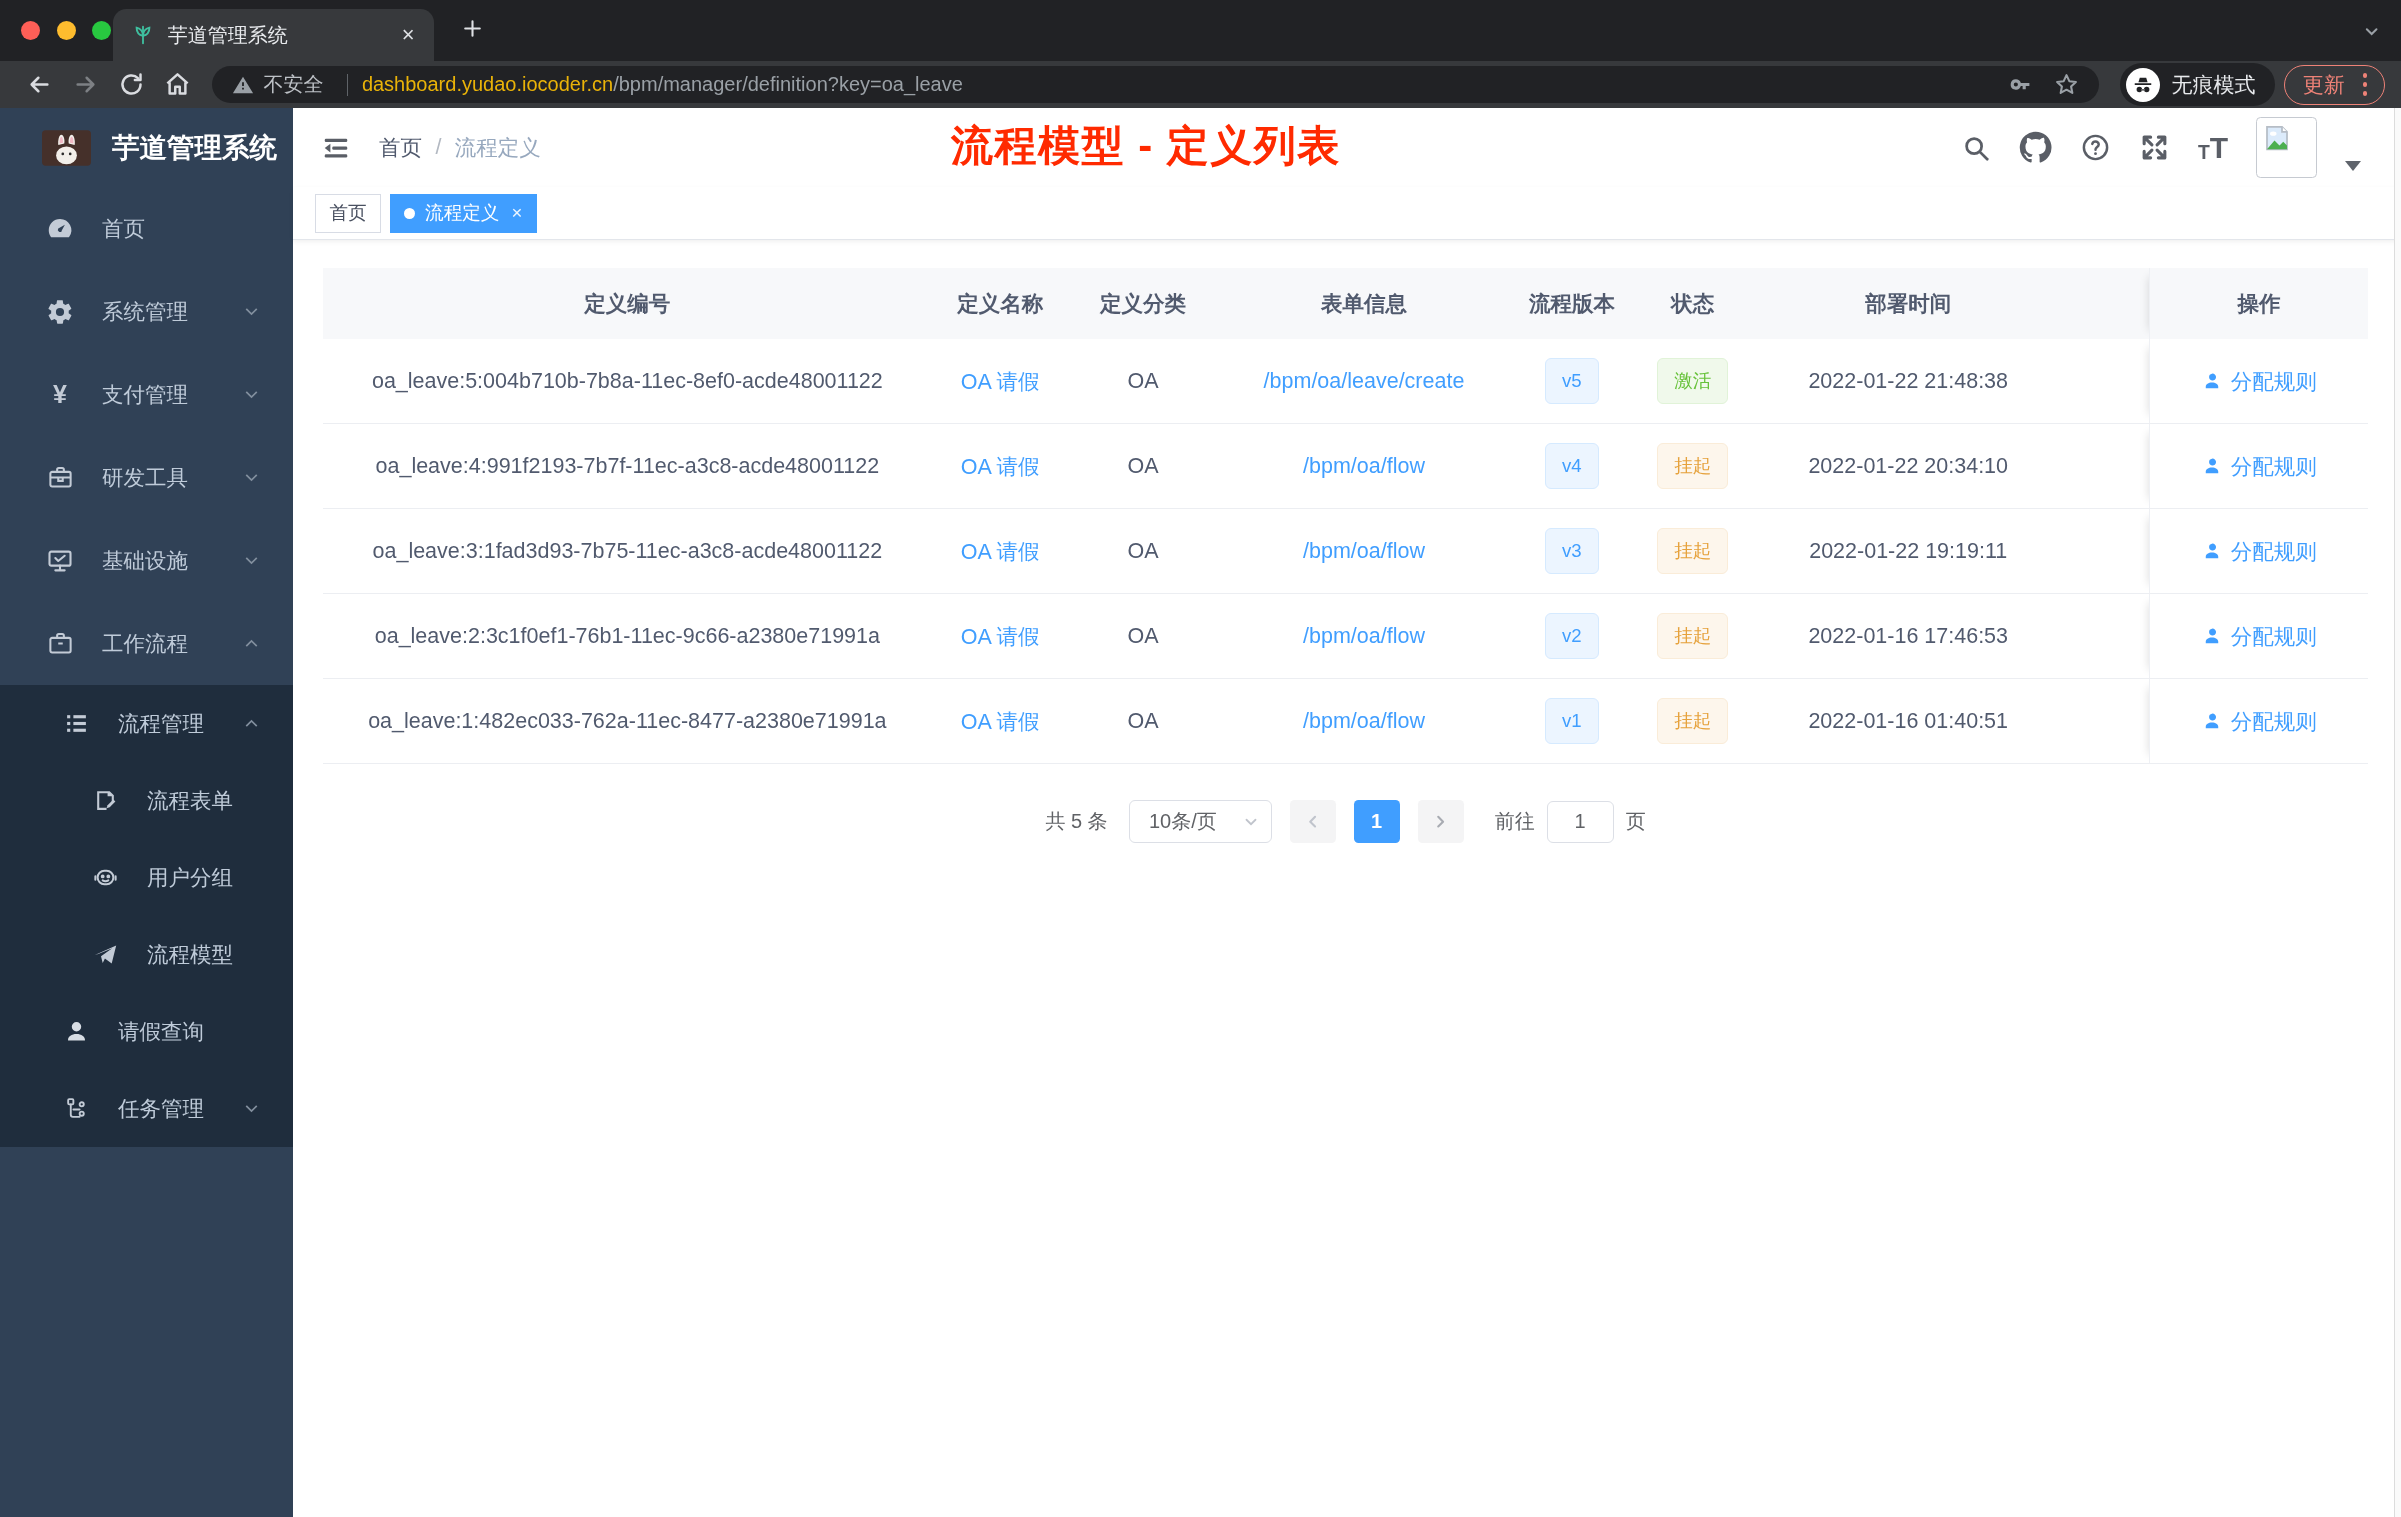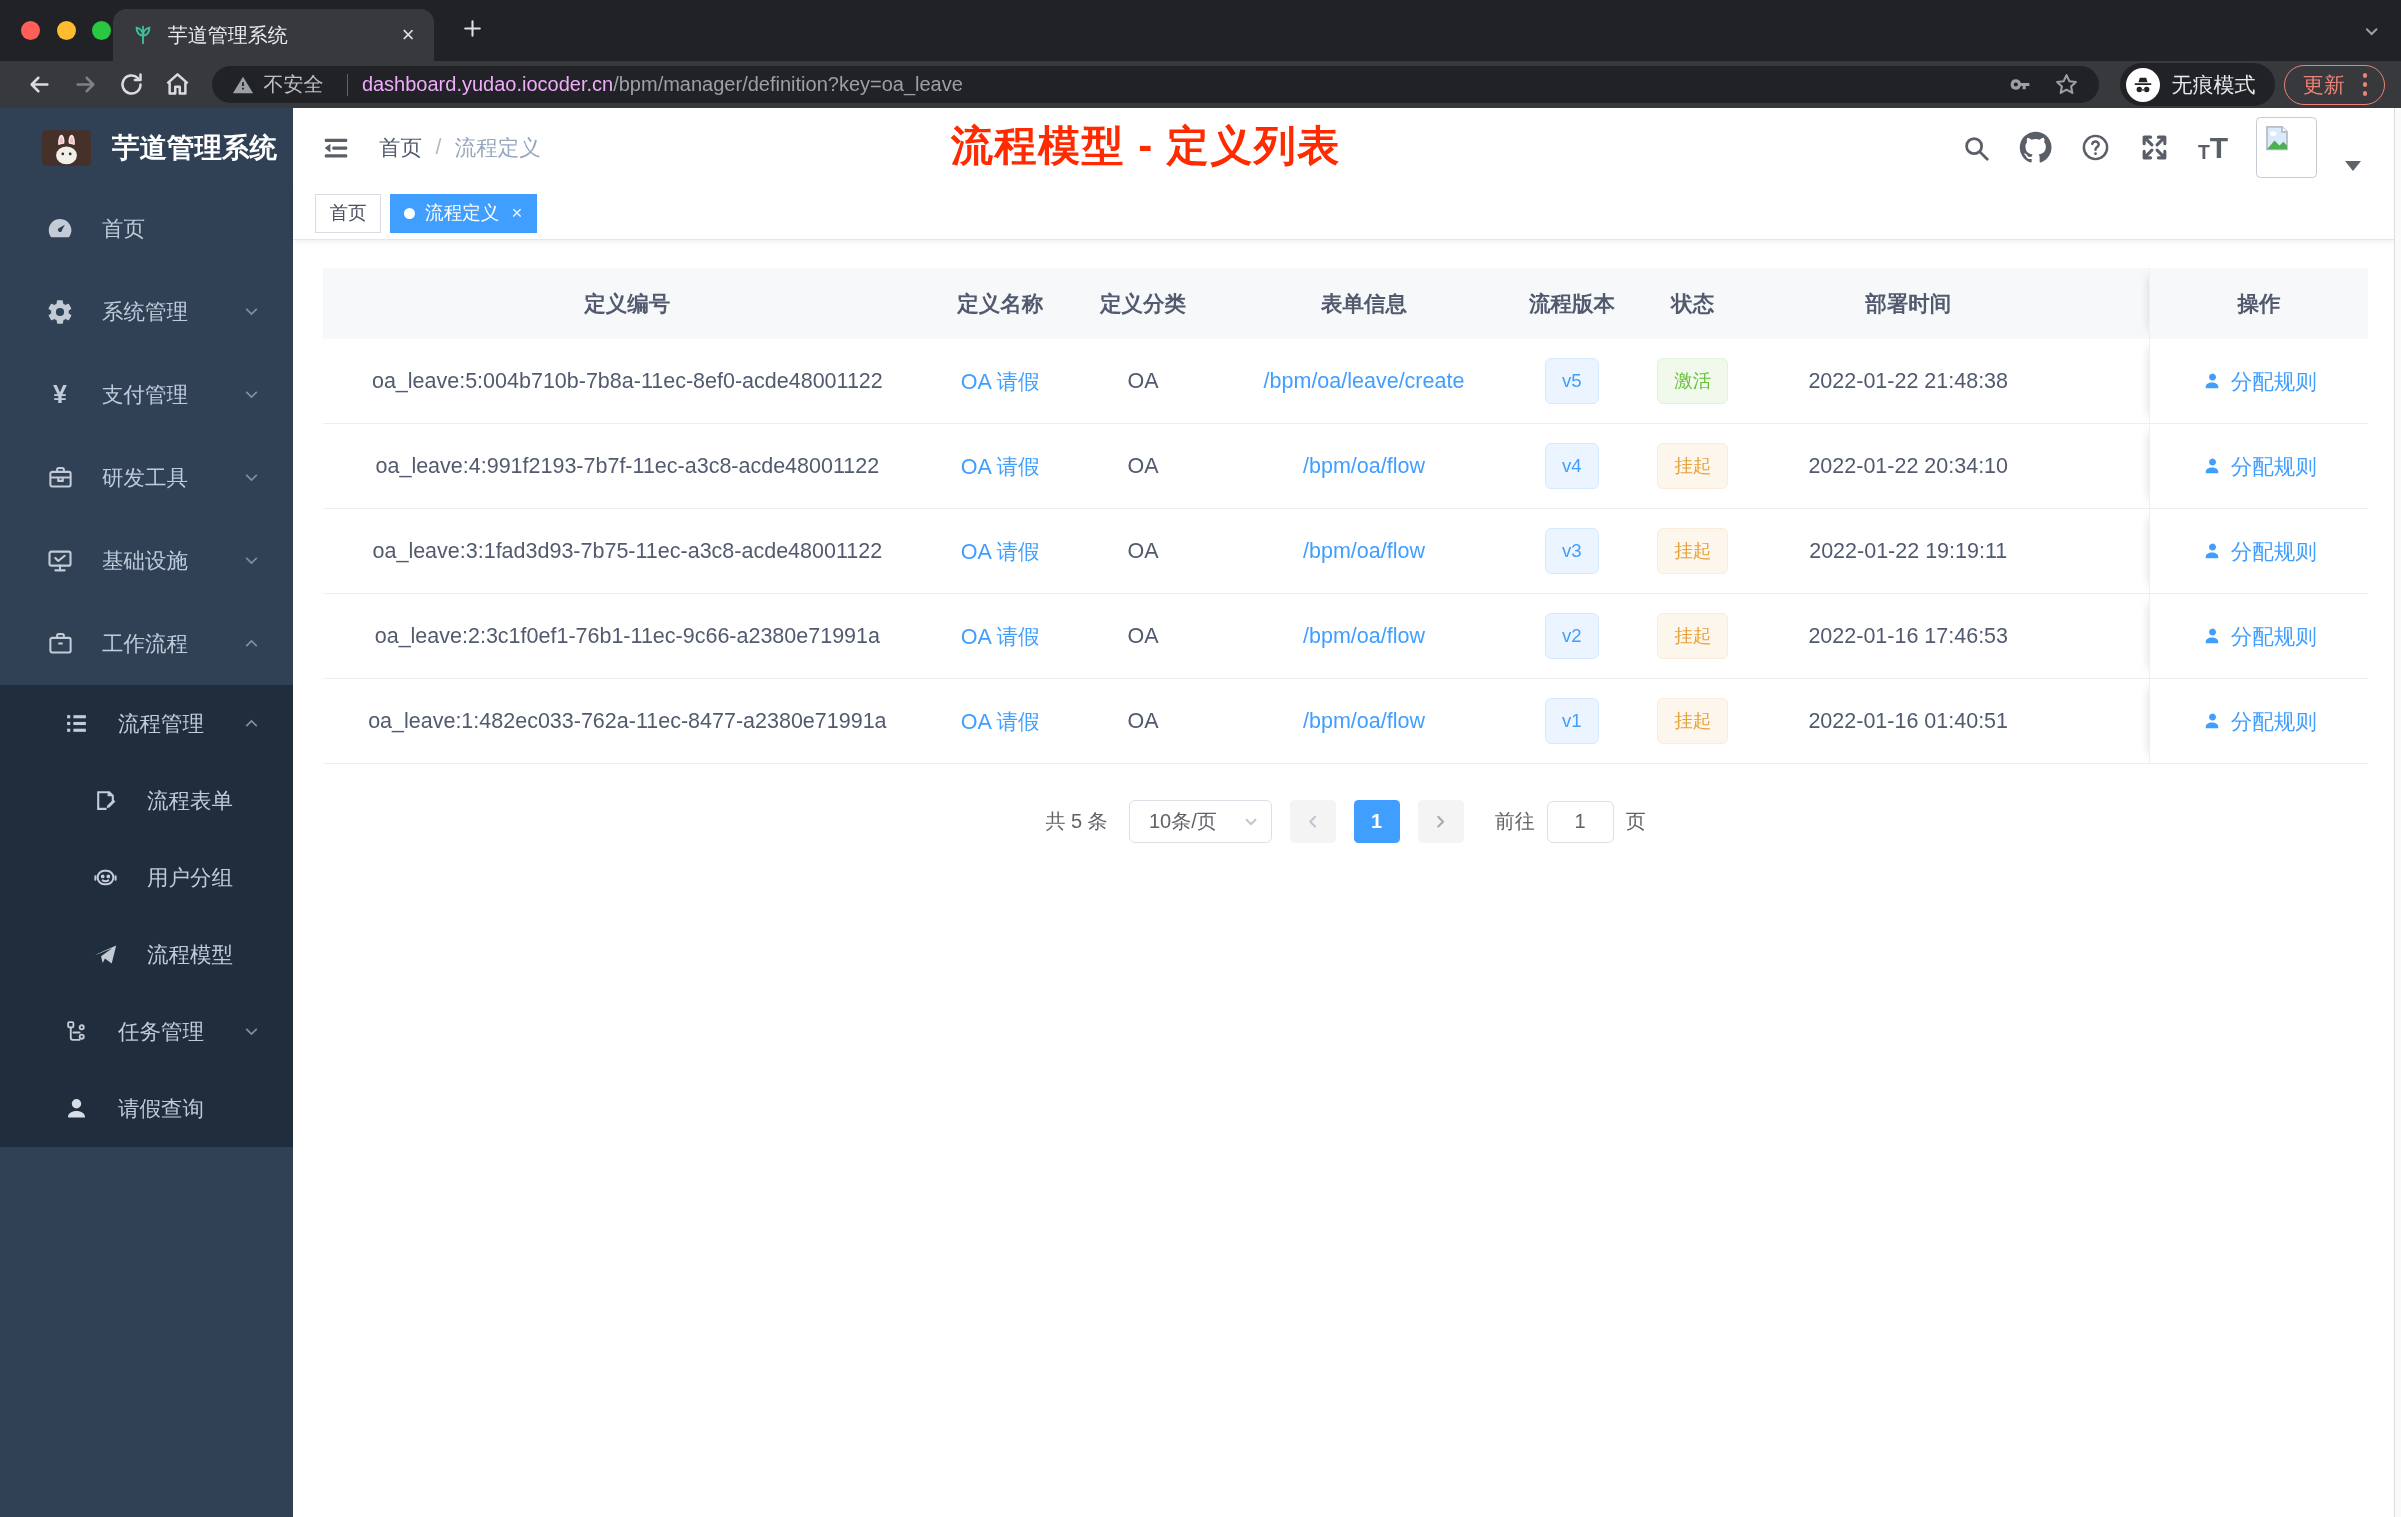--- a/index.html
+++ b/index.html
@@ -16,21 +16,21 @@
 .tab-title{flex:1;color:#e8eaed;font-size:20px;white-space:nowrap;overflow:hidden}
 .tab-x{color:#dfe1e5;font-size:22px;line-height:1}
 .newtab{position:absolute;left:460px;top:16.3px;color:#dfe1e5}
 .strip-caret{position:absolute;right:19.3px;top:22px;color:#9aa0a6}
 .toolbar{position:absolute;top:61px;left:0;right:0;height:47px;background:#37393c;display:flex;align-items:center;padding:0 16.3px}
 .nav-ic{width:46px;display:flex;justify-content:center;color:#dadce0}
 .nav-ic.dim{color:#7d8084}
 .urlbar{flex:1;height:37px;background:#212225;border-radius:18.6px;display:flex;align-items:center;margin:0 12px;padding:0 19.3px;font-size:20px}
 .sec-label{color:#bdc1c6;margin:0 10px}
 .url-div{width:1.5px;height:22px;background:#5f6368;margin:0 13.4px}
-.url-domain{color:#f0abfc}
+.url-domain{color:#eab308}
 .url-path{color:#9aa0a6}
 .url-right{display:flex;align-items:center;gap:22px;margin-left:auto;color:#9aa0a6}
 .incog{height:43px;background:#212225;border-radius:21.5px;display:flex;align-items:center;gap:12px;padding:0 19.3px 0 6px;margin:0 9px;color:#e8eaed;font-size:21px;white-space:nowrap}
 .incog-circle{width:34px;height:34px;background:#fff;border-radius:50%;display:flex;align-items:center;justify-content:center}
 .update{height:40px;border:1.5px solid #ee8277;border-radius:20px;display:flex;align-items:center;gap:13.4px;padding:0 12px 0 18px;color:#ee8277;font-size:21px;white-space:nowrap}
 .dots{display:flex;flex-direction:column;gap:4.5px;padding:0 4.5px}
 .dots i{width:4.5px;height:4.5px;border-radius:50%;background:#ee8277}
 
 
 .app{position:absolute;top:108px;left:0;right:0;bottom:0;background:#fff}
@@ -334,41 +334,41 @@
       <div class="mi smi child">
         <span class="ic">
           <svg width="27" height="27" viewBox="0 0 24 24" fill="currentColor">
               <path d="M2.5 12.5L21.5 4l-4 16-6-4.5-2 4-1.5-6 10-7-12.5 5z"></path>
             </svg>
         </span>
         <span class="lbl">流程模型</span>
       </div>
       <div class="mi smi group">
         <span class="ic">
+          <svg width="27" height="27" viewBox="0 0 24 24" fill="#d7dde4">
+              <path d="M12 12a4.2 4.2 0 1 0-4.2-4.2A4.2 4.2 0 0 0 12 12zm0 2.2c-4.4 0-7.5 2.3-7.5 5V20h15v-.8c0-2.7-3.1-5-7.5-5z"></path>
+            </svg>
+        </span>
+        <span class="lbl">请假查询</span>
+      </div>
+      <div class="mi smi group">
+        <span class="ic">
           <svg width="25" height="25" viewBox="0 0 24 24" fill="none" stroke="currentColor" stroke-width="1.8">
               <rect x="4" y="3" width="5" height="5" rx="1"></rect>
               <circle cx="17" cy="8" r="2"></circle>
               <circle cx="17" cy="17" r="2"></circle>
               <path d="M6.5 8v10a2 2 0 0 0 2 2H15M9 13h6" stroke-linecap="round"></path>
             </svg>
         </span>
         <span class="lbl">任务管理</span>
         <span class="chev">
             <svg width="21" height="21" viewBox="0 0 24 24" fill="none" stroke="currentColor" stroke-width="2">
               <path d="M6 9l6 6 6-6"></path>
             </svg>
           </span>
-      </div>
-      <div class="mi smi group">
-        <span class="ic">
-          <svg width="27" height="27" viewBox="0 0 24 24" fill="#d7dde4">
-              <path d="M12 12a4.2 4.2 0 1 0-4.2-4.2A4.2 4.2 0 0 0 12 12zm0 2.2c-4.4 0-7.5 2.3-7.5 5V20h15v-.8c0-2.7-3.1-5-7.5-5z"></path>
-            </svg>
-        </span>
-        <span class="lbl">请假查询</span>
       </div>
     </div>
   </div>
 
   <div class="main">
     <div class="navbar">
       <span class="hamb">
         <svg width="30" height="30" viewBox="0 0 24 24" fill="currentColor">
             <rect x="3" y="4.5" width="18" height="2.6" rx="1"></rect>
             <rect x="9" y="10.7" width="12" height="2.6" rx="1"></rect>

